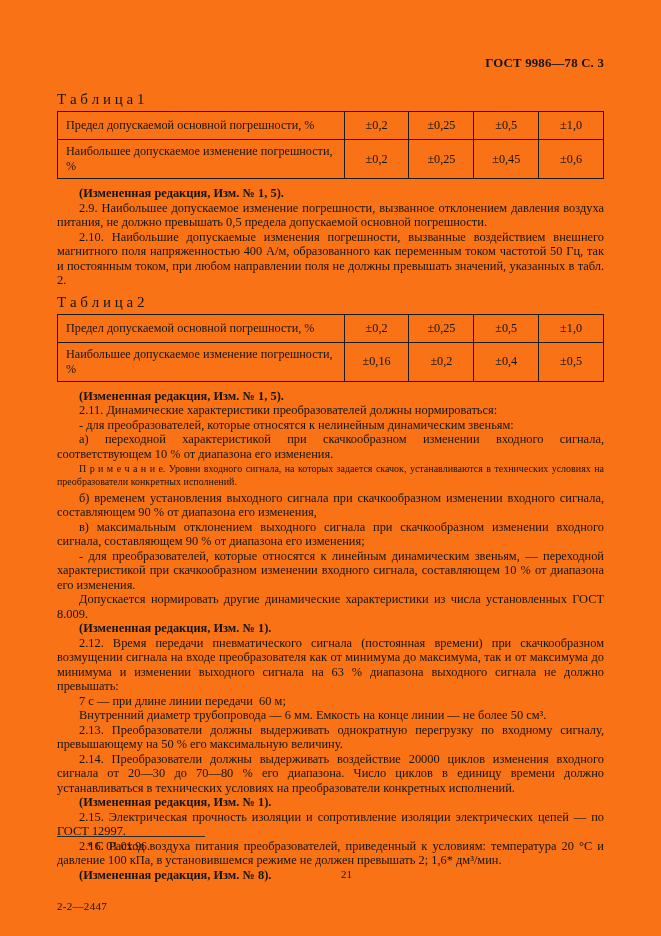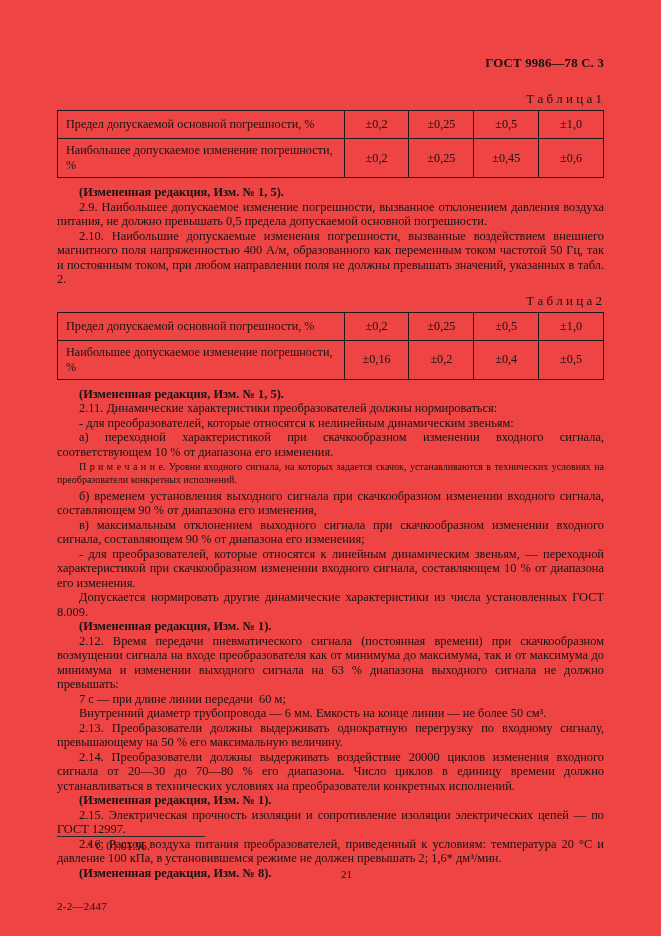--- a/index.html
+++ b/index.html
@@ -2,31 +2,31 @@
 <html><head>
 <meta charset="utf-8">
 <style>
   * { margin: 0; padding: 0; box-sizing: border-box; }
   html, body { background: #e8e8e6; }
   body { font-family: "Liberation Serif", serif; }
   .page {
     position: relative;
     width: 661px; height: 936px;
     margin: 0 auto;
-    background: #ef4444;
+    background: #f97316;
     color: #141414;
     overflow: hidden;
   }
   .content { position: absolute; left: 57px; top: 56px; width: 547px; }
   .doc-ref {
     text-align: right; font-weight: bold; font-size: 12.8px;
     margin-bottom: 20px; letter-spacing: .2px;
   }
   .tcaption {
-    text-align: right; font-size: 13px; margin: 6px 2px 3px 0;
+    text-align: left; font-size: 15px; margin: 6px 2px 3px 0;
   }
   table { width: 100%; border-collapse: collapse; font-size: 12.2px; }
   td { border: 1px solid #1b1b1b; padding: 4px 8px; height: 28px; vertical-align: middle; }
   td.lbl { text-align: left; width: 52.5%; }
   td.val { text-align: center; width: 11.875%; }
   .body-text { margin-top: 7px; }
   .body-text p {
     font-size: 12.4px; line-height: 14.5px;
     text-align: justify; text-indent: 22px;
   }

